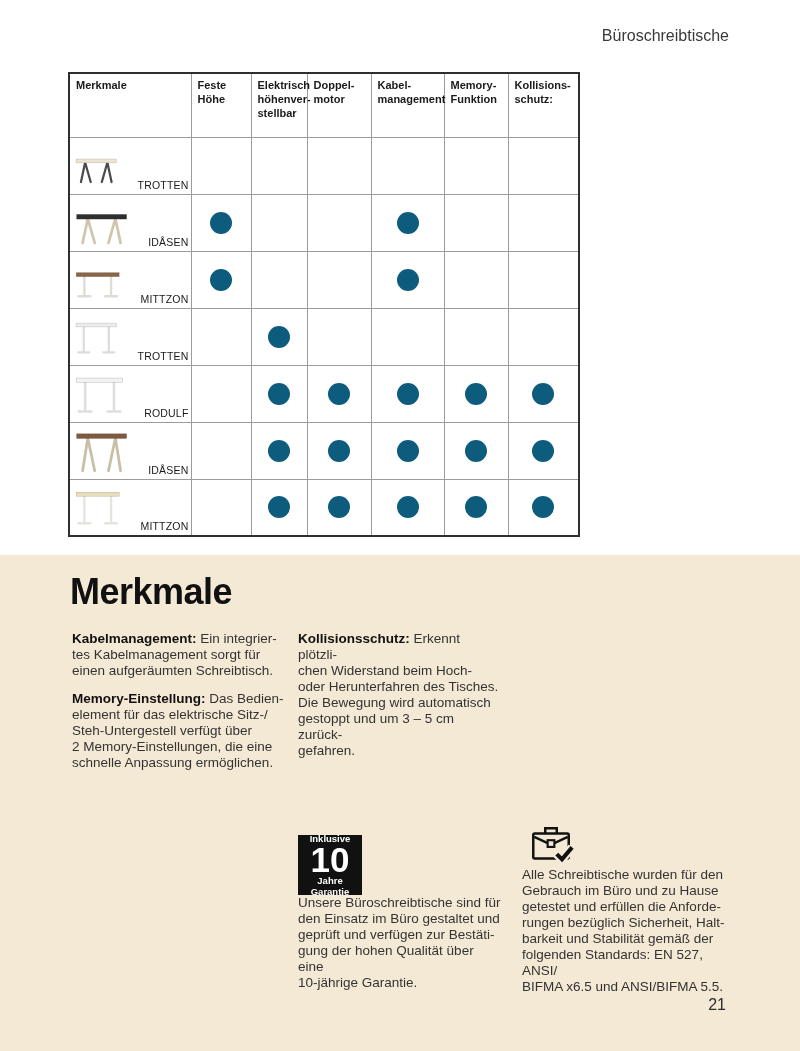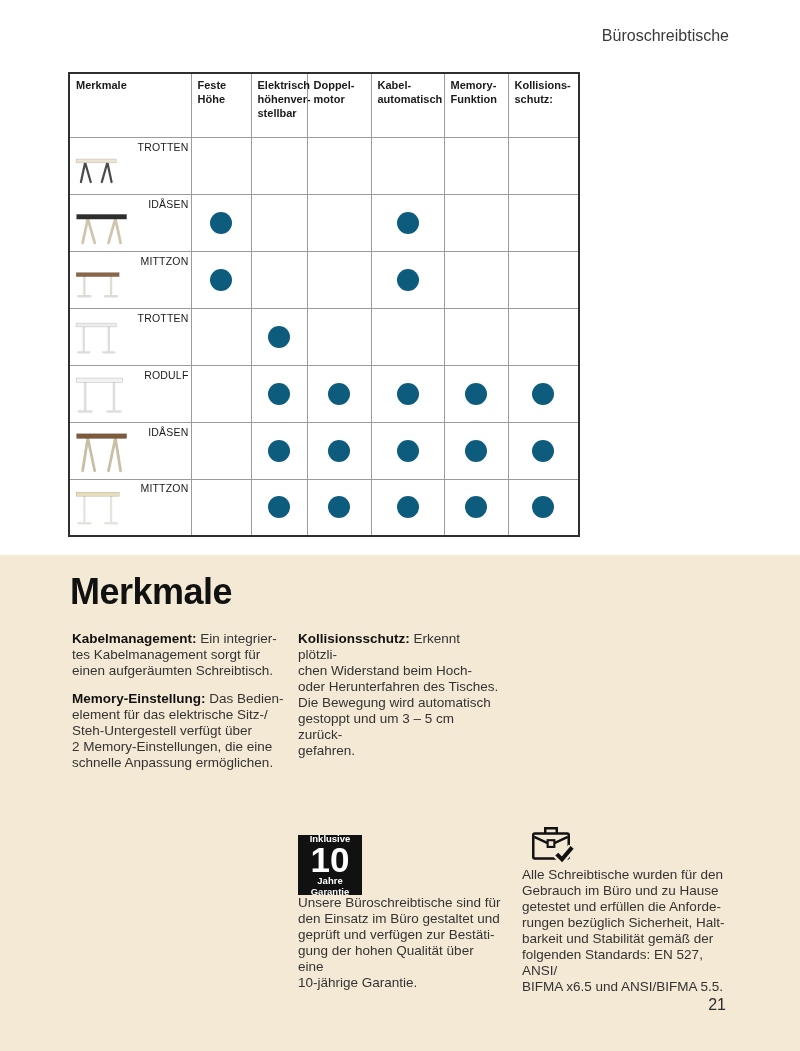--- a/index.html
+++ b/index.html
@@ -20,21 +20,21 @@
     border:1px solid #9b9b9b;box-sizing:border-box;
   }
   .comparison-table thead tr{height:64px;}
   .comparison-table tbody tr{height:57px;}
   .comparison-table th{
     font-size:11px;font-weight:bold;color:#1a1a1a;text-align:left;
     vertical-align:top;padding:5px 5px 0 6px;white-space:pre-line;line-height:1.25;
   }
   .comparison-table td{text-align:center;vertical-align:middle;}
   td.desk-cell{padding:2px 2px 2px 4px;}
-  .desk-cell-inner{display:flex;align-items:flex-start;gap:19px;}
+  .desk-cell-inner{display:flex;align-items:flex-end;gap:19px;}
   .desk-name{font-size:10.5px;color:#1a1a1a;letter-spacing:0.2px;white-space:nowrap;}
   .dot{width:22px;height:22px;border-radius:50%;display:inline-block;vertical-align:middle;}
   
   .features{
     position:absolute;left:0;top:555px;width:800px;height:496px;
   }
   .features h1{
     position:absolute;left:70px;top:16px;margin:0;
     font-size:36px;font-weight:bold;color:#111;letter-spacing:-0.5px;
   }
@@ -80,21 +80,21 @@
   <thead>
       <tr>
         <th>Merkmale</th>
         <th>Feste Höhe</th>
         <th>Elektrisch
 höhenver-
 stellbar</th>
         <th>Doppel-
 motor</th>
         <th>Kabel-
-automatisch</th>
+management</th>
         <th>Memory-
 Funktion</th>
         <th>Kollisions-
 schutz:</th>
       </tr>
     </thead>
   <tbody>
       <tr>
         <td class="desk-cell">
           <div class="desk-cell-inner">

